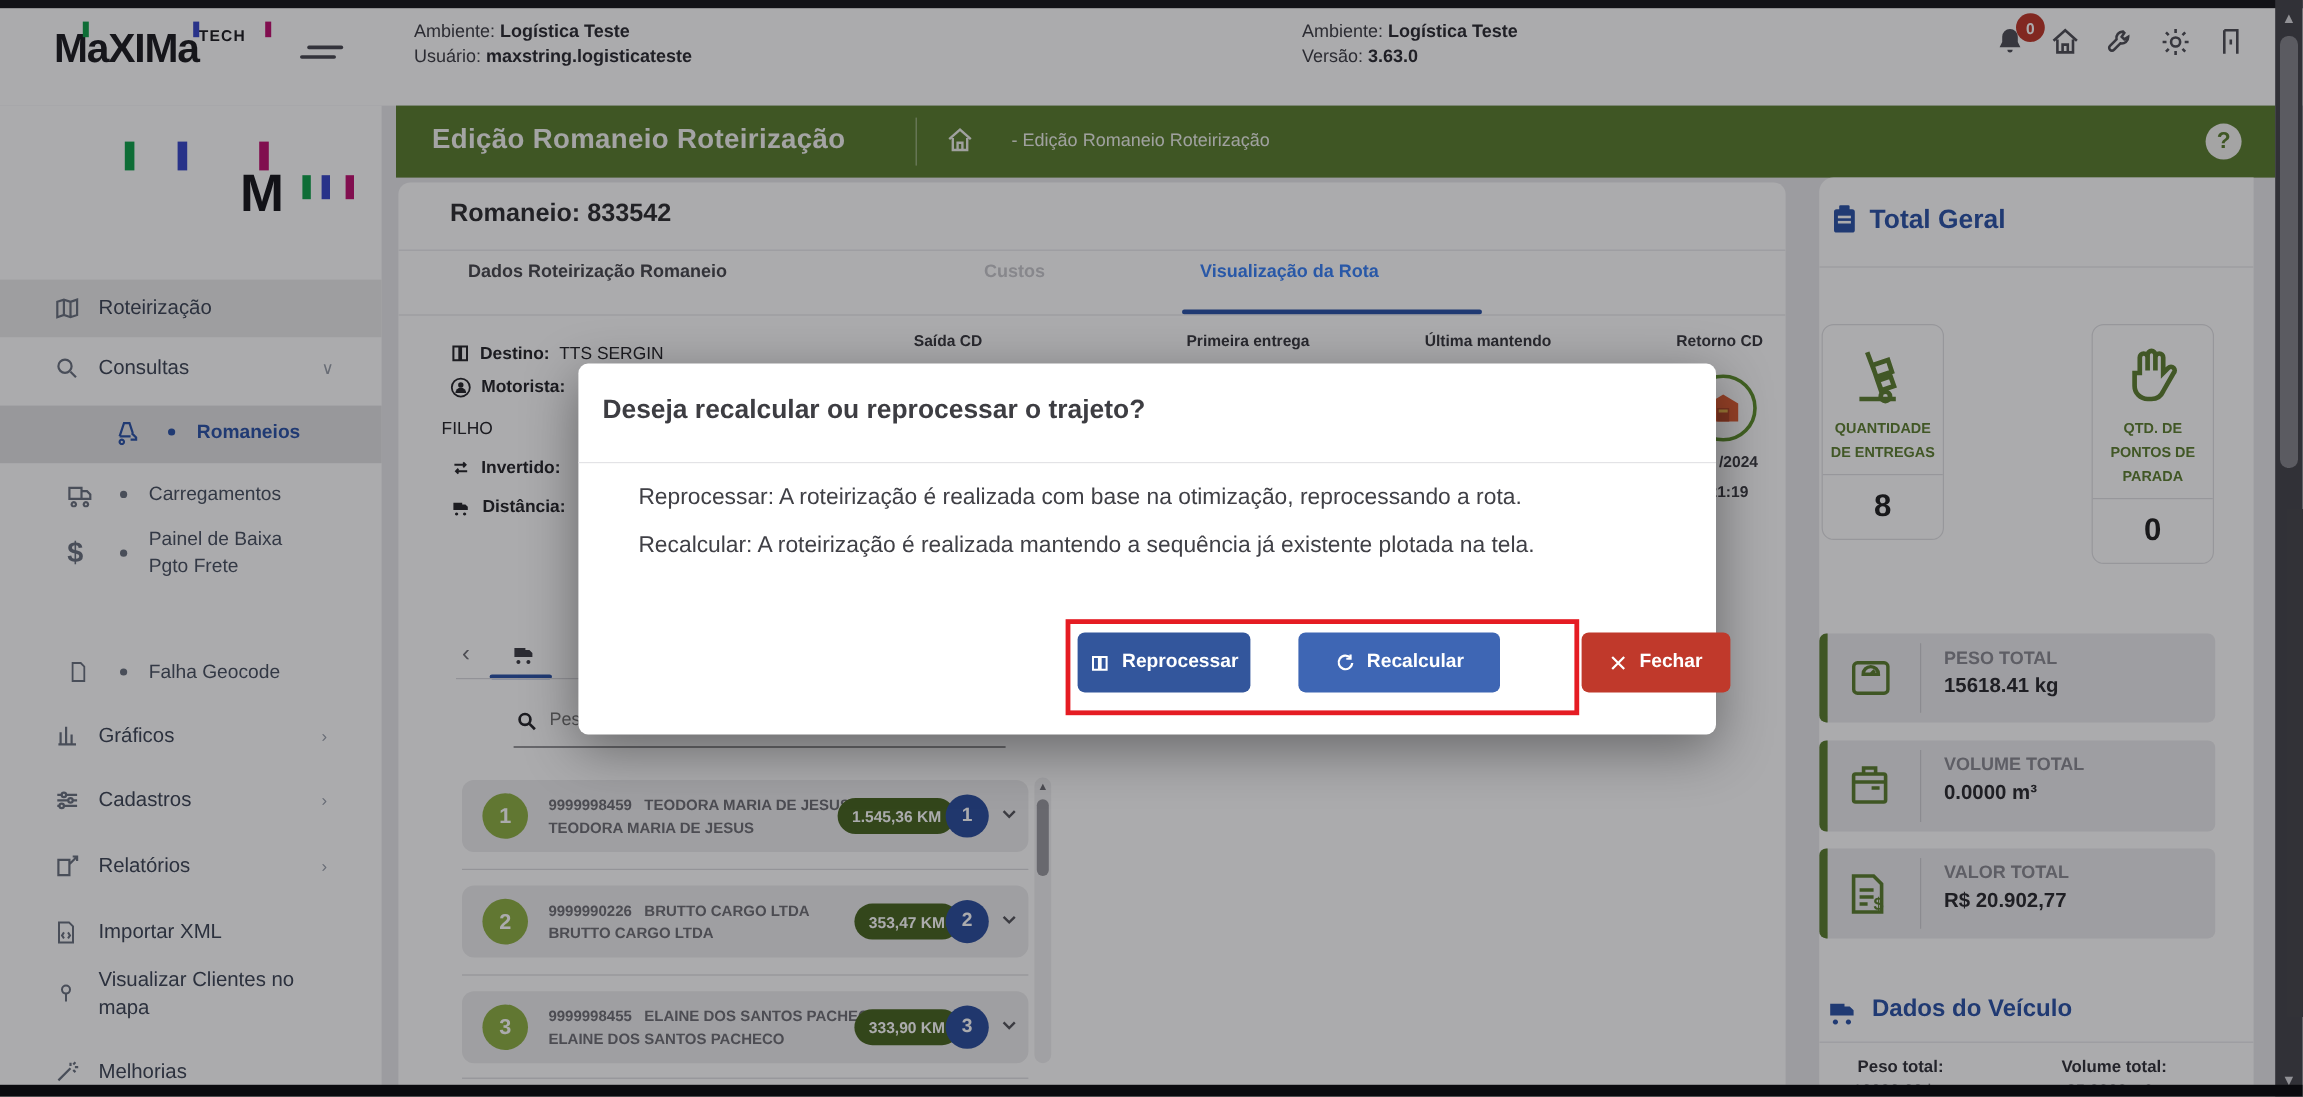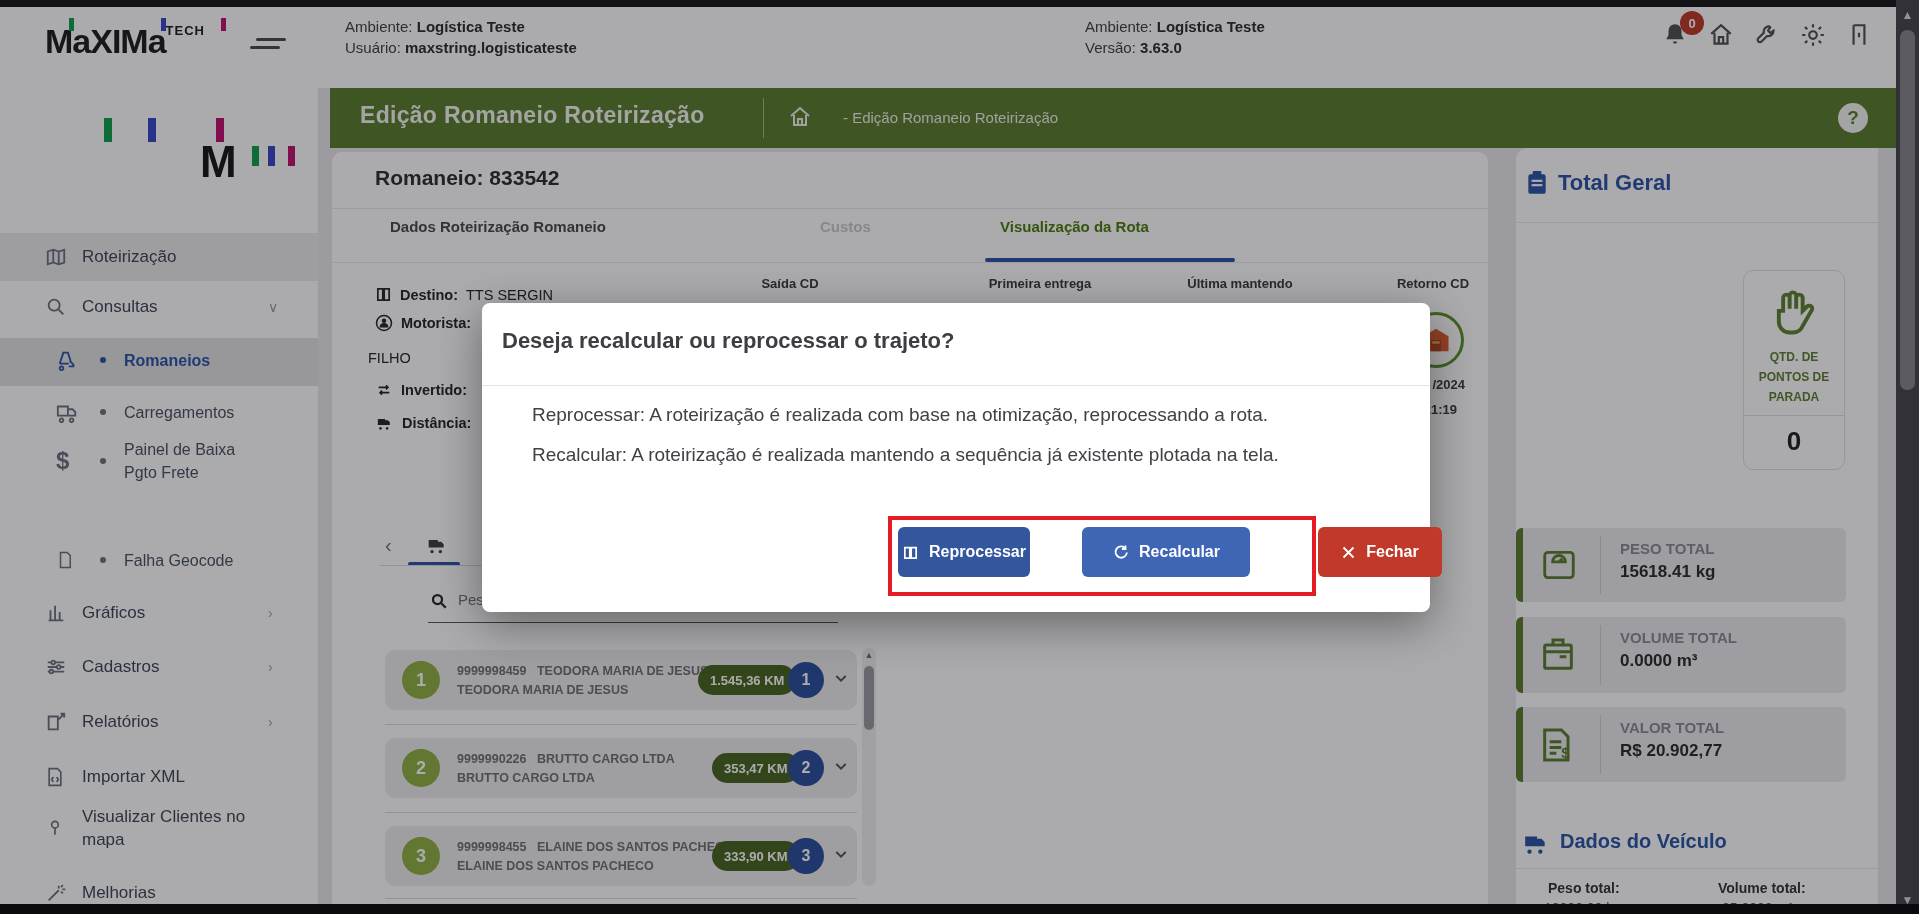--- a/index.html
+++ b/index.html
@@ -97,21 +97,21 @@
   .overlay{left:0;top:0;width:1919px;height:914px;background:rgba(10,10,14,.34);z-index:40;}
   .modal{left:482px;top:303px;width:948px;height:309px;background:#ffffff;border-radius:8px;
          box-shadow:0 12px 45px rgba(0,0,0,.4);z-index:50;}
   .modal-title{position:absolute;left:20px;top:25px;font-size:22px;font-weight:600;color:#3d3d42;}
   .modal-divider{position:absolute;left:0;top:82px;width:948px;height:1px;background:#e3e3e6;}
   .modal-line{position:absolute;left:50px;font-size:19px;color:#404046;white-space:nowrap;}
   .ann-rect{left:888px;top:516px;width:420px;height:72px;border:4px solid #e51c23;z-index:60;}
   .mbtn{position:absolute;top:527px;height:50px;border-radius:6px;color:#fff;font-size:16px;font-weight:bold;
         display:flex;align-items:center;justify-content:center;gap:10px;z-index:61;cursor:pointer;border:0;
         font-family:"Liberation Sans",sans-serif;}
-  .btn-reprocessar{left:898px;width:132px;background:#33569c;}
+  .btn-reprocessar{left:898px;width:144px;background:#33569c;}
   .btn-recalcular{left:1082px;width:168px;background:#3e66b4;}
   .btn-fechar{left:1318px;width:124px;background:#c0392b;}
 </style>
 </head>
 <body>
 
 <div class="screen">
 
   <div class="abs topstrip"></div>
   <div class="abs topbar">
@@ -202,21 +202,21 @@
       <span class="ic">
           <svg width="22" height="22" viewBox="0 0 24 24" fill="none" stroke="currentColor" stroke-width="2">
             <circle cx="10" cy="10" r="6"></circle>
             <path d="M15 15l5 5"></path>
           </svg>
         </span>
       <span class="lbl">Consultas</span>
       <span class="chev">∨</span>
     </div>
 
-    <div class="smi sel" style="top:252px;height:40px;">
+    <div class="smi sel" style="top:252px;height:40px;margin-left:40px;">
       <span class="ic">
           <svg width="22" height="22" viewBox="0 0 24 24" fill="none" stroke="currentColor" stroke-width="2">
             <path d="M4 16l4-12h5l3 9M4 16h10M6 19a2 2 0 1 0 .01 0M15 13l4 4v2h-5"></path>
           </svg>
         </span>
       <span class="dot"></span>
       <span class="lbl">Romaneios</span>
     </div>
     <div class="smi" style="top:304px;height:40px;">
       <span class="ic">
@@ -298,21 +298,21 @@
       <span class="lbl">Melhorias</span>
     </div>
   </div>
 
   <div class="abs main-card">
     <div class="mc" style="left:43px;top:14px;font-size:21px;font-weight:bold;color:#2f2f33;">Romaneio: 833542</div>
     <div class="hline" style="left:0;top:56px;width:1156px;"></div>
 
     <div class="tab" style="left:58px;color:#4a4a50;">Dados Roteirização Romaneio</div>
     <div class="tab" style="left:488px;color:#c9c9cd;">Custos</div>
-    <div class="tab" style="left:668px;color:#4d7c0f;">Visualização da Rota</div>
+    <div class="tab" style="left:668px;color:#3b82f6;">Visualização da Rota</div>
     <div class="mc" style="left:653px;top:106px;width:250px;height:4px;background:#2d54a7;border-radius:2px;"></div>
     <div class="hline" style="left:0;top:110px;width:1156px;"></div>
 
     <div class="colhead" style="left:398px;width:120px;">Saída CD</div>
     <div class="colhead" style="left:628px;width:160px;">Primeira entrega</div>
     <div class="colhead" style="left:838px;width:140px;">Última mantendo</div>
     <div class="colhead" style="left:1031px;width:140px;">Retorno CD</div>
 
     <div class="inforow b" style="left:43px;top:134px;">
       <span>
@@ -432,20 +432,31 @@
       <svg width="26" height="30" viewBox="0 0 24 24" fill="currentColor">
           <rect x="4" y="4" width="16" height="18" rx="2"></rect>
           <rect x="8" y="1" width="8" height="5" rx="1"></rect>
           <rect x="7" y="9" width="10" height="2" fill="#fff"></rect>
           <rect x="7" y="13" width="10" height="2" fill="#fff"></rect>
         </svg>
     </div>
     <div class="rc-title" style="left:42px;top:22px;">Total Geral</div>
     <div class="hline" style="left:0;top:74px;width:362px;"></div>
 
+    <div class="stat-card" style="left:2px;">
+      <div style="display:flex;justify-content:center;padding:16px 0 4px;color:#5f8032;">
+        <svg width="52" height="52" viewBox="0 0 24 24" fill="none" stroke="currentColor" stroke-width="1.8">
+            <path d="M6 3l6 16M8 8l6-2 1.5 4.5-6 2zM10 14l5-1.7 1.3 3.7-5 1.7z"></path>
+            <circle cx="13" cy="20" r="1.8"></circle>
+            <path d="M3 21h14"></path>
+          </svg>
+      </div>
+      <div class="stat-label">QUANTIDADE DE ENTREGAS</div>
+      <div class="stat-value">8</div>
+    </div>
     <div class="stat-card" style="left:227px;">
       <div style="display:flex;justify-content:center;padding:16px 0 4px;color:#5f8032;">
         <svg width="52" height="52" viewBox="0 0 24 24" fill="none" stroke="currentColor" stroke-width="1.8">
             <path d="M7 11V5a1.5 1.5 0 0 1 3 0v5V4a1.5 1.5 0 0 1 3 0v6V5a1.5 1.5 0 0 1 3 0v6l2-2a1.4 1.4 0 0 1 2 2l-4 7a5 5 0 0 1-4.5 3H10a5 5 0 0 1-5-5v-5z"></path>
           </svg>
       </div>
       <div class="stat-label">QTD. DE PONTOS DE PARADA</div>
       <div class="stat-value">0</div>
     </div>
 

